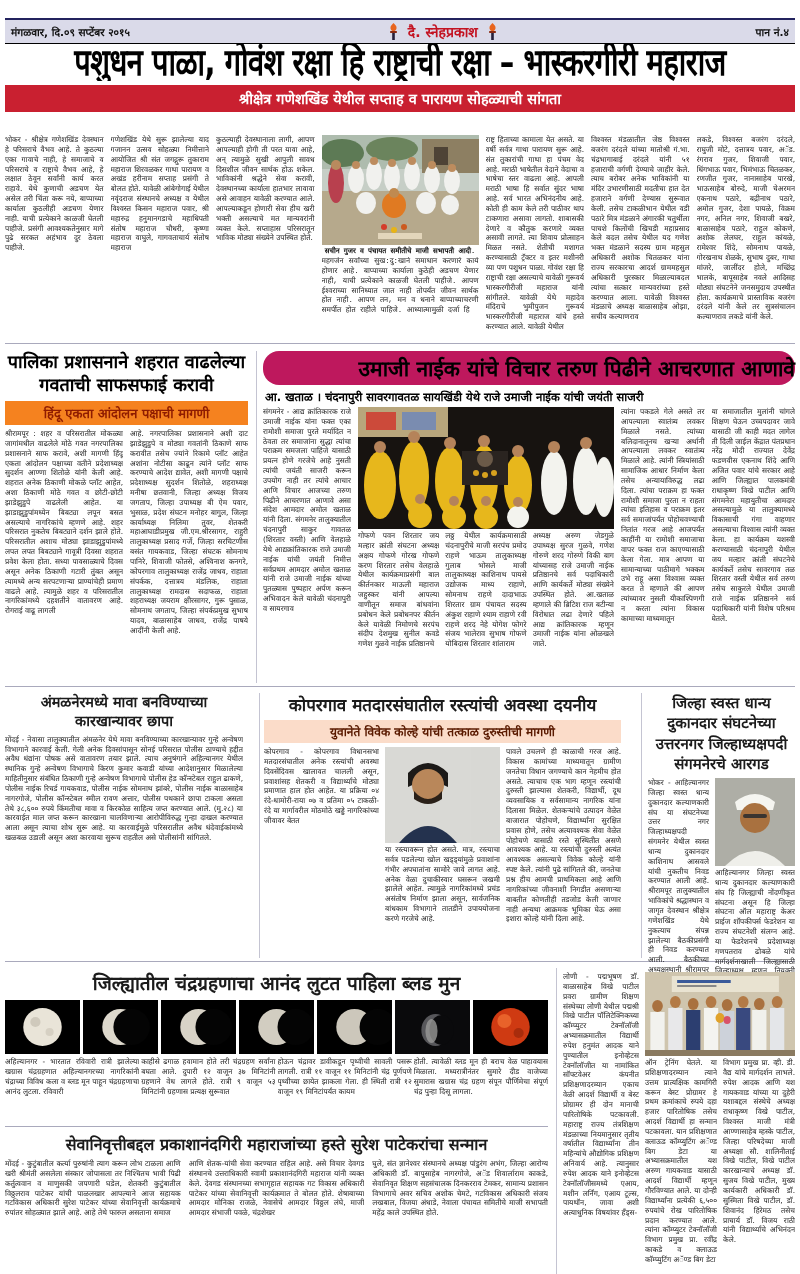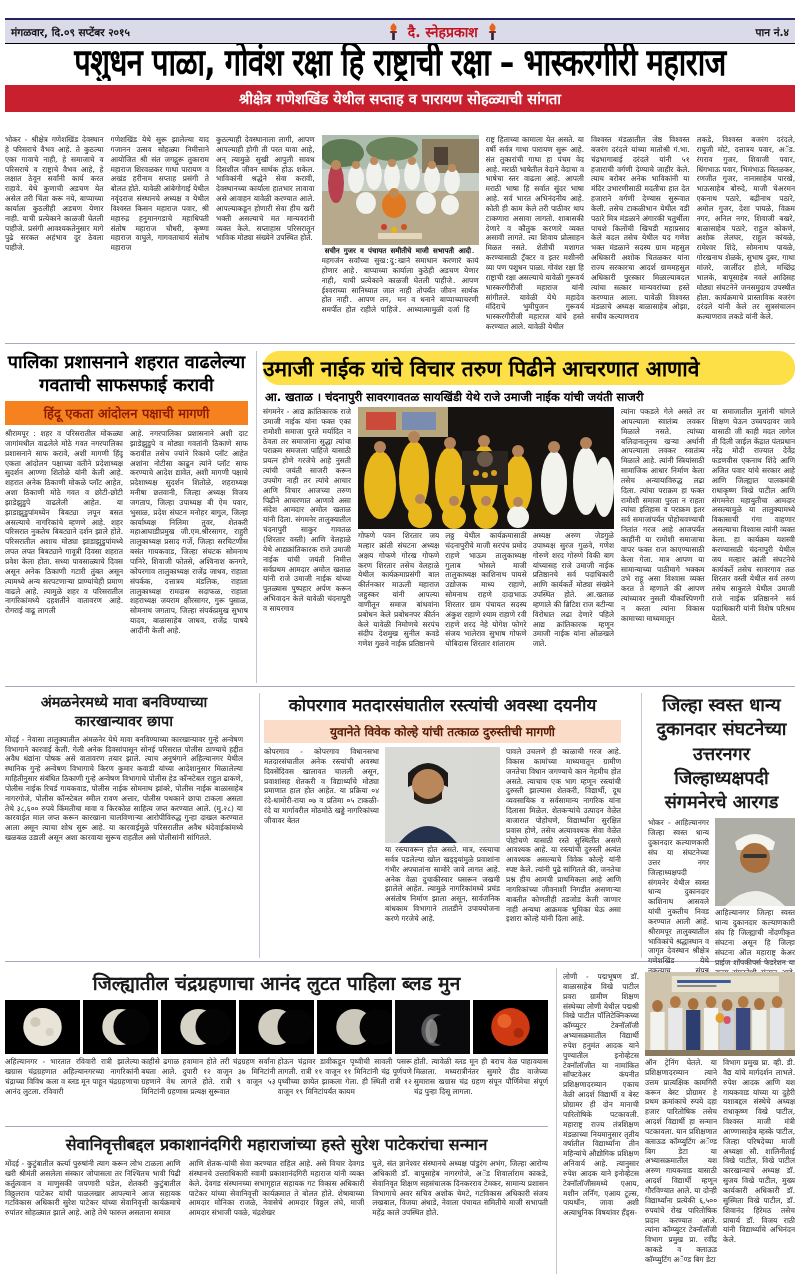--- a/index.html
+++ b/index.html
@@ -33,21 +33,21 @@
   .photocol .bt { flex:1; }
 
   
   .secB { display:flex; gap:8px; height:336px; padding-top:4px; }
   .secB-left { flex:0 0 243px; }
   .h-palika { font-size:18px; font-weight:bold; text-align:center; line-height:1.25; color:#000; }
   .orangebar { background:#f5821f; color:#8f1c00; font-weight:bold; font-size:13px; text-align:center; padding:3px 0; margin:5px 0 4px; }
   .twocol { display:flex; gap:7px; height:248px; }
   .twocol .c { flex:1; }
   .secB-right { flex:1; display:flex; flex-direction:column; }
-  .h-umaji-band { background:#fde047; text-align:left; padding:3px 0;border-radius:16px; }
+  .h-umaji-band { background:#be185d; text-align:right; padding:3px 0;border-radius:16px; }
   .h-umaji { font-size:21px; font-weight:bold; color:#000; }
   .byline { font-size:11.5px; font-weight:bold; padding:4px 2px 3px; color:#000; }
   .umaji-body { display:flex; gap:7px; flex:1; }
   .umaji-c1 { flex:0 0 88px; }
   .umaji-mid { flex:0 0 256px; display:flex; flex-direction:column; }
   .umajiphoto { width:256px; height:122px; background:#181411; }
   .umaji-minis { display:flex; gap:6px; flex:1; padding-top:2px; }
   .umaji-minis .c { flex:1; }
   .umaji-r { flex:1; }
 
@@ -55,21 +55,21 @@
   .secC { display:flex; gap:16px; height:268px; padding-top:3px; }
   .secC-left { flex:0 0 238px; }
   .h-mava { font-size:14.5px; font-weight:bold; text-align:center; line-height:1.3; }
   .secC-mid { flex:0 0 366px; padding:0 4px; }
   .h-kopar { font-size:17px; font-weight:bold; text-align:center; }
   .peachbar { background:#fbdcc9; color:#5a1a00; font-weight:bold; font-size:12px; text-align:center; padding:3px 0; margin:4px 0; }
   .kopar-cols { display:flex; gap:6px; height:196px; }
   .kopar-cols .c { flex:1; }
   .portrait { width:100%; height:96px; background:#d8d8d4; margin-bottom:2px; }
   .secC-right { flex:1; padding-left:2px; }
-  .h-jilha { font-size:18px; font-weight:bold; text-align:center; line-height:1.35; }
+  .h-jilha { font-size:15px; font-weight:bold; text-align:center; line-height:1.35; }
   .jilha-cols { display:flex; gap:6px; height:208px; margin-top:4px; }
   .jilha-cols .c { flex:1; }
   .portrait2 { width:100%; height:88px; background:#b0b0a8; margin-bottom:2px; }
 
   
   .secDE { display:flex; gap:8px; padding-top:3px; height:316px; }
   .de-left { flex:0 0 543px; }
   .h-moon { font-size:19px; font-weight:bold; text-align:center; padding:2px 0 4px; }
   .moonrow { display:flex; gap:3px; }
   .moonbox { flex:1; height:54px; background:#000; }

